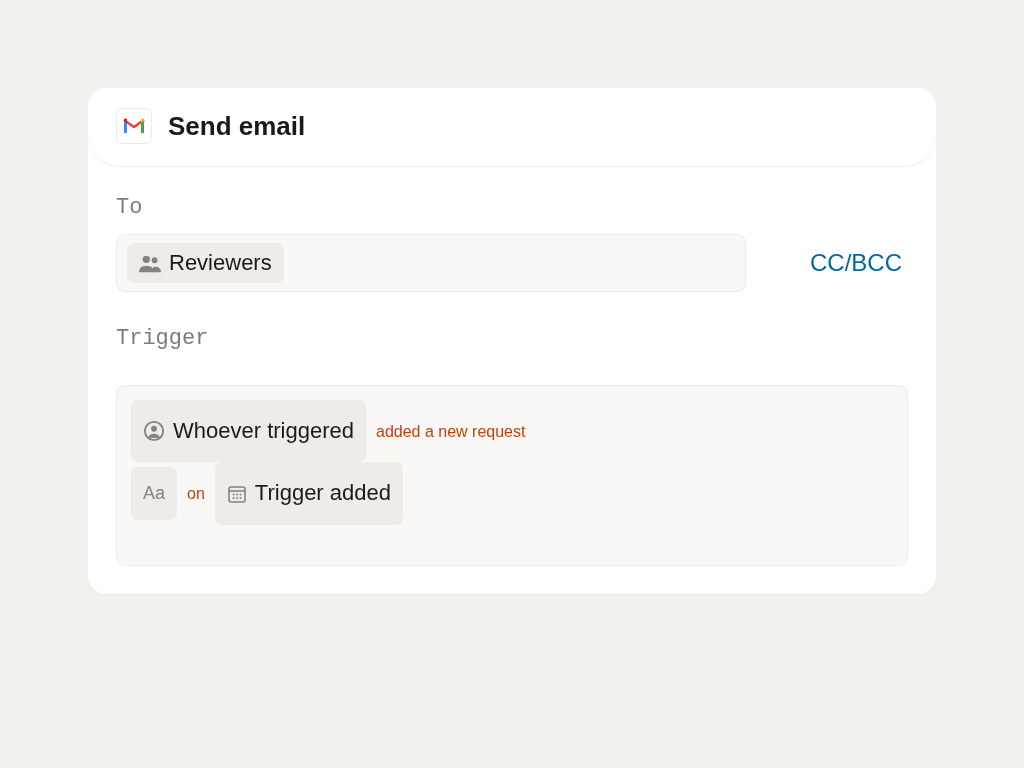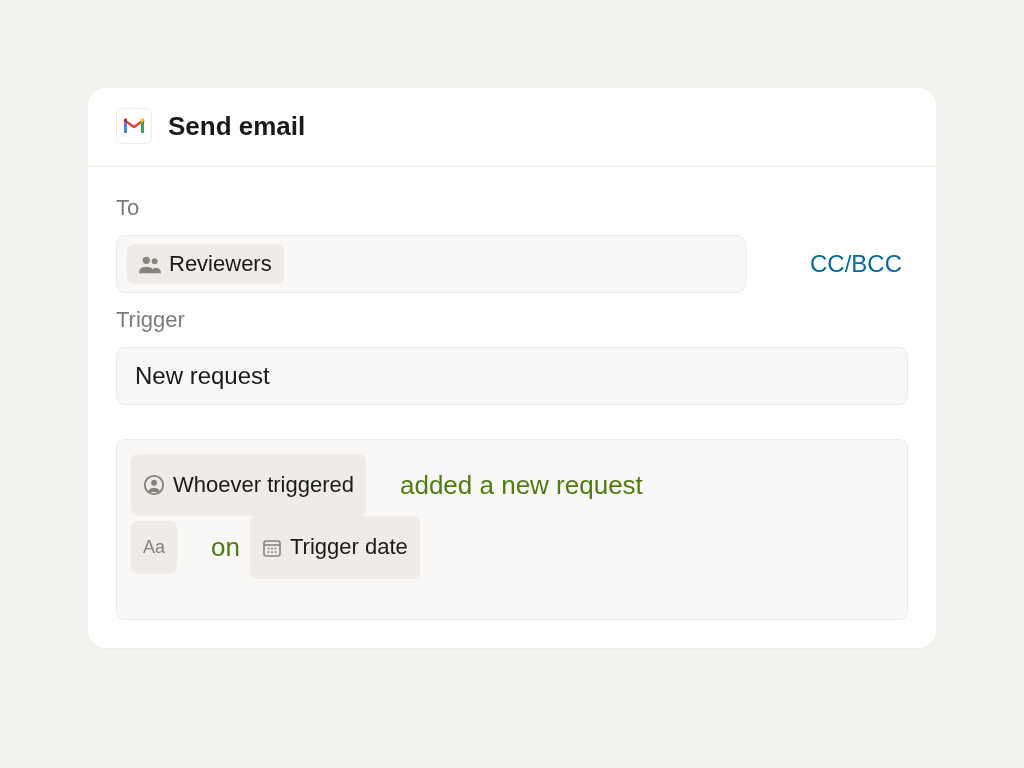--- a/index.html
+++ b/index.html
@@ -22,20 +22,21 @@
       border-radius: 18px;
       box-shadow: 0 1px 2px rgba(0,0,0,0.03);
       overflow: hidden;
     }
     .card-header {
       display: flex;
       align-items: center;
       gap: 16px;
       padding: 20px 28px 22px 28px;
       border-bottom: 1px solid #eeebe8;
+      border-radius: 32px;
     }
     .gmail-icon-box {
       width: 36px;
       height: 36px;
       background: #ffffff;
       border: 1px solid #eeeae5;
       border-radius: 7px;
       display: flex;
       align-items: center;
       justify-content: center;
@@ -49,26 +50,27 @@
       font-weight: 600;
       color: #1a1a1a;
     }
     .card-body {
       padding: 28px;
     }
     .field-label {
       font-size: 22px;
       color: #7d7c78;
       margin-bottom: 14px;
+      font-family: Liberation Mono, monospace;
     }
     .row-to {
       display: flex;
       align-items: center;
       gap: 20px;
-      margin-bottom: 14px;
+      margin-bottom: 34px;
     }
     .input-wrap {
       background: #f9f8f6;
       border: 1px solid #eeeae5;
       border-radius: 9px;
       padding: 8px 10px;
       min-height: 58px;
       display: flex;
       align-items: center;
       flex-wrap: wrap;
@@ -117,23 +119,22 @@
       line-height: 2.2;
       text-align: right;
     }
     .msg-line {
       display: flex;
       align-items: center;
       flex-wrap: wrap;
       gap: 10px;
     }
     .plain-text {
-      font-size: 26px;
-      color: #4d7c0f;
-      margin-left: 24px;
+      font-size: 16px;
+      color: #c2410c;
     }
     .icon-people { width: 22px; height: 20px; }
     .icon-person-circle { width: 22px; height: 22px; }
     .icon-aa { font-size: 18px; color: #86837d; font-weight: 500; }
     .icon-calendar { width: 20px; height: 20px; }
   </style>
 </head>
 <body>
 
 <div class="card">
@@ -164,23 +165,20 @@
             <path d="M14 20 Q14 14.5 17 14 Q24 13.5 24 20 Z"></path>
           </svg>
           <span>Reviewers</span>
         </span>
       </div>
       <span class="cc-link">CC/BCC</span>
     </div>
 
     <div class="field-block">
       <div class="field-label">Trigger</div>
-      <div class="input-wrap input-full">
-        <span class="subject-text">New request</span>
-      </div>
     </div>
 
     <div>
       <div class="message-box">
         <div class="msg-line">
           <span class="chip">
             <svg class="icon-person-circle" viewBox="0 0 24 24" fill="none" stroke="#86837d" stroke-width="2">
               <circle cx="12" cy="12" r="10"></circle>
               <circle cx="12" cy="9.5" r="3.2" fill="#86837d" stroke="none"></circle>
               <path d="M5.5 19.5 Q7 15 12 15 Q17 15 18.5 19.5" fill="#86837d" stroke="none"></path>
@@ -198,20 +196,20 @@
             <svg class="icon-calendar" viewBox="0 0 20 20" fill="#86837d">
               <rect x="2" y="3" width="16" height="15" rx="2" fill="none" stroke="#86837d" stroke-width="1.6"></rect>
               <line x1="2" y1="7" x2="18" y2="7" stroke="#86837d" stroke-width="1.6"></line>
               <circle cx="6.5" cy="10.5" r="1"></circle>
               <circle cx="10" cy="10.5" r="1"></circle>
               <circle cx="13.5" cy="10.5" r="1"></circle>
               <circle cx="6.5" cy="14" r="1"></circle>
               <circle cx="10" cy="14" r="1"></circle>
               <circle cx="13.5" cy="14" r="1"></circle>
             </svg>
-            <span>Trigger date</span>
+            <span>Trigger added</span>
           </span>
         </div>
       </div>
     </div>
 
   </div>
 </div>
 
 </body></html>

